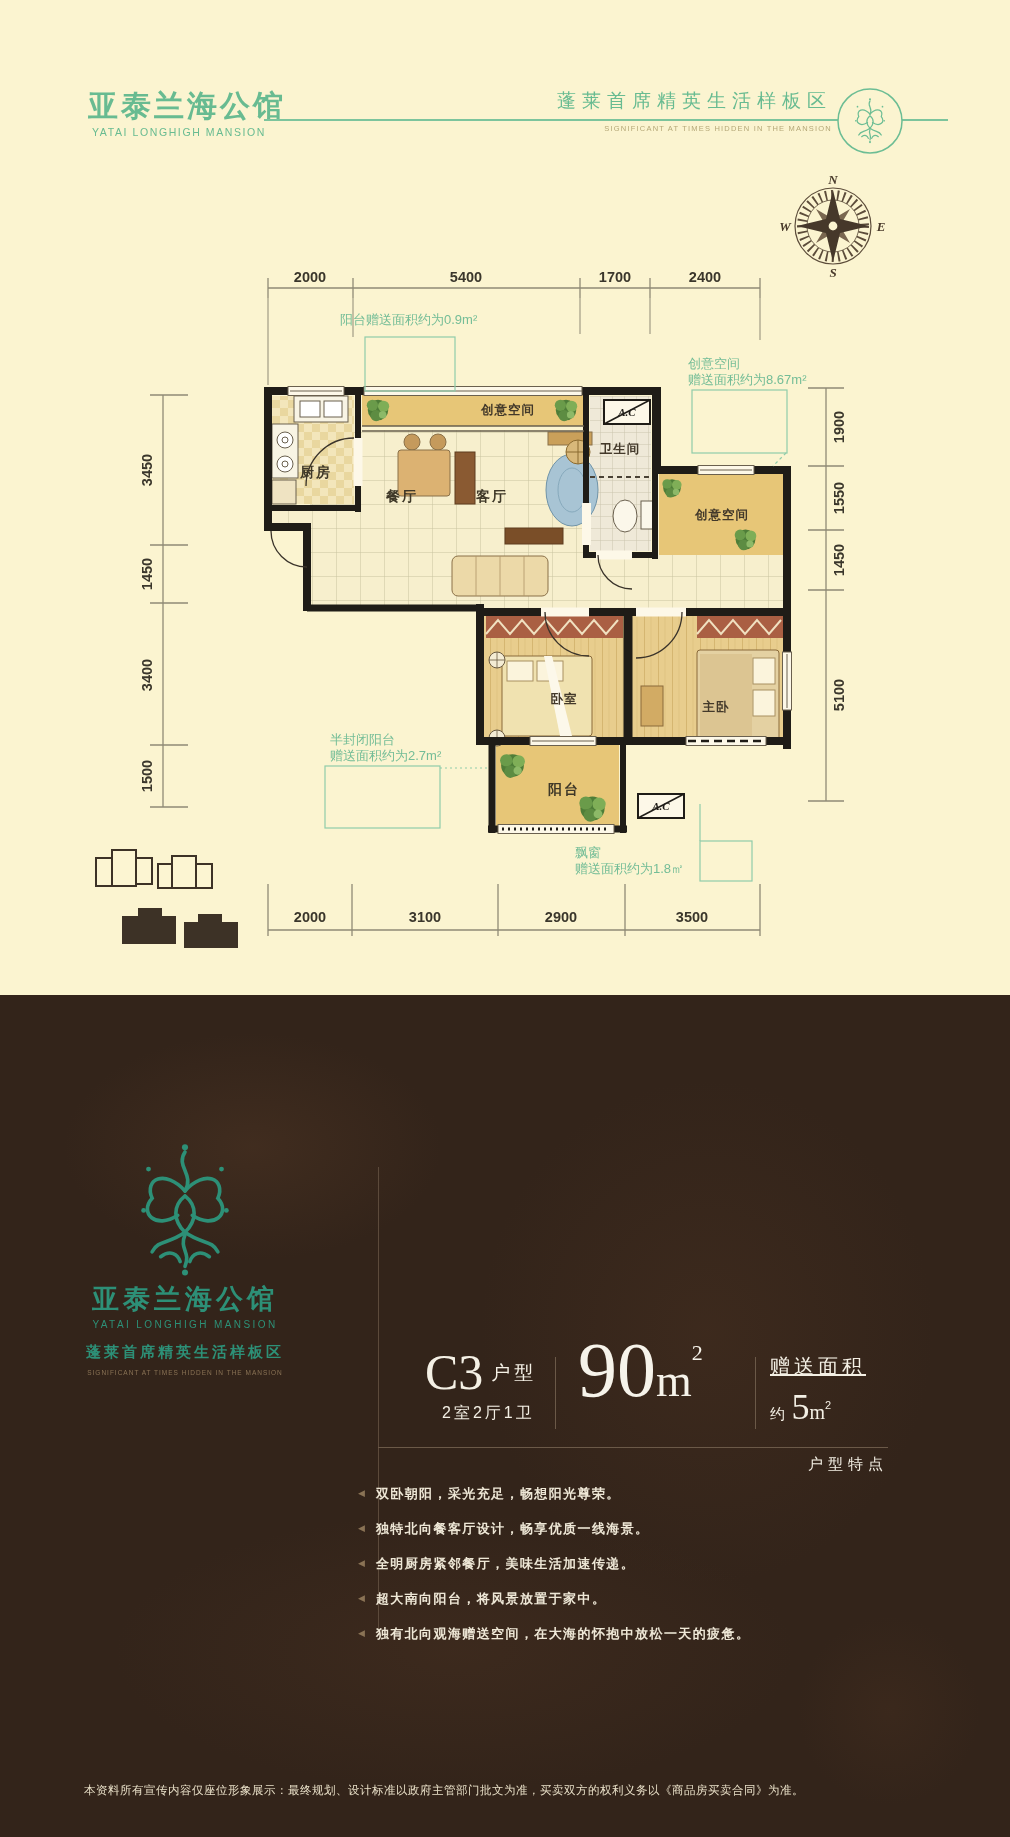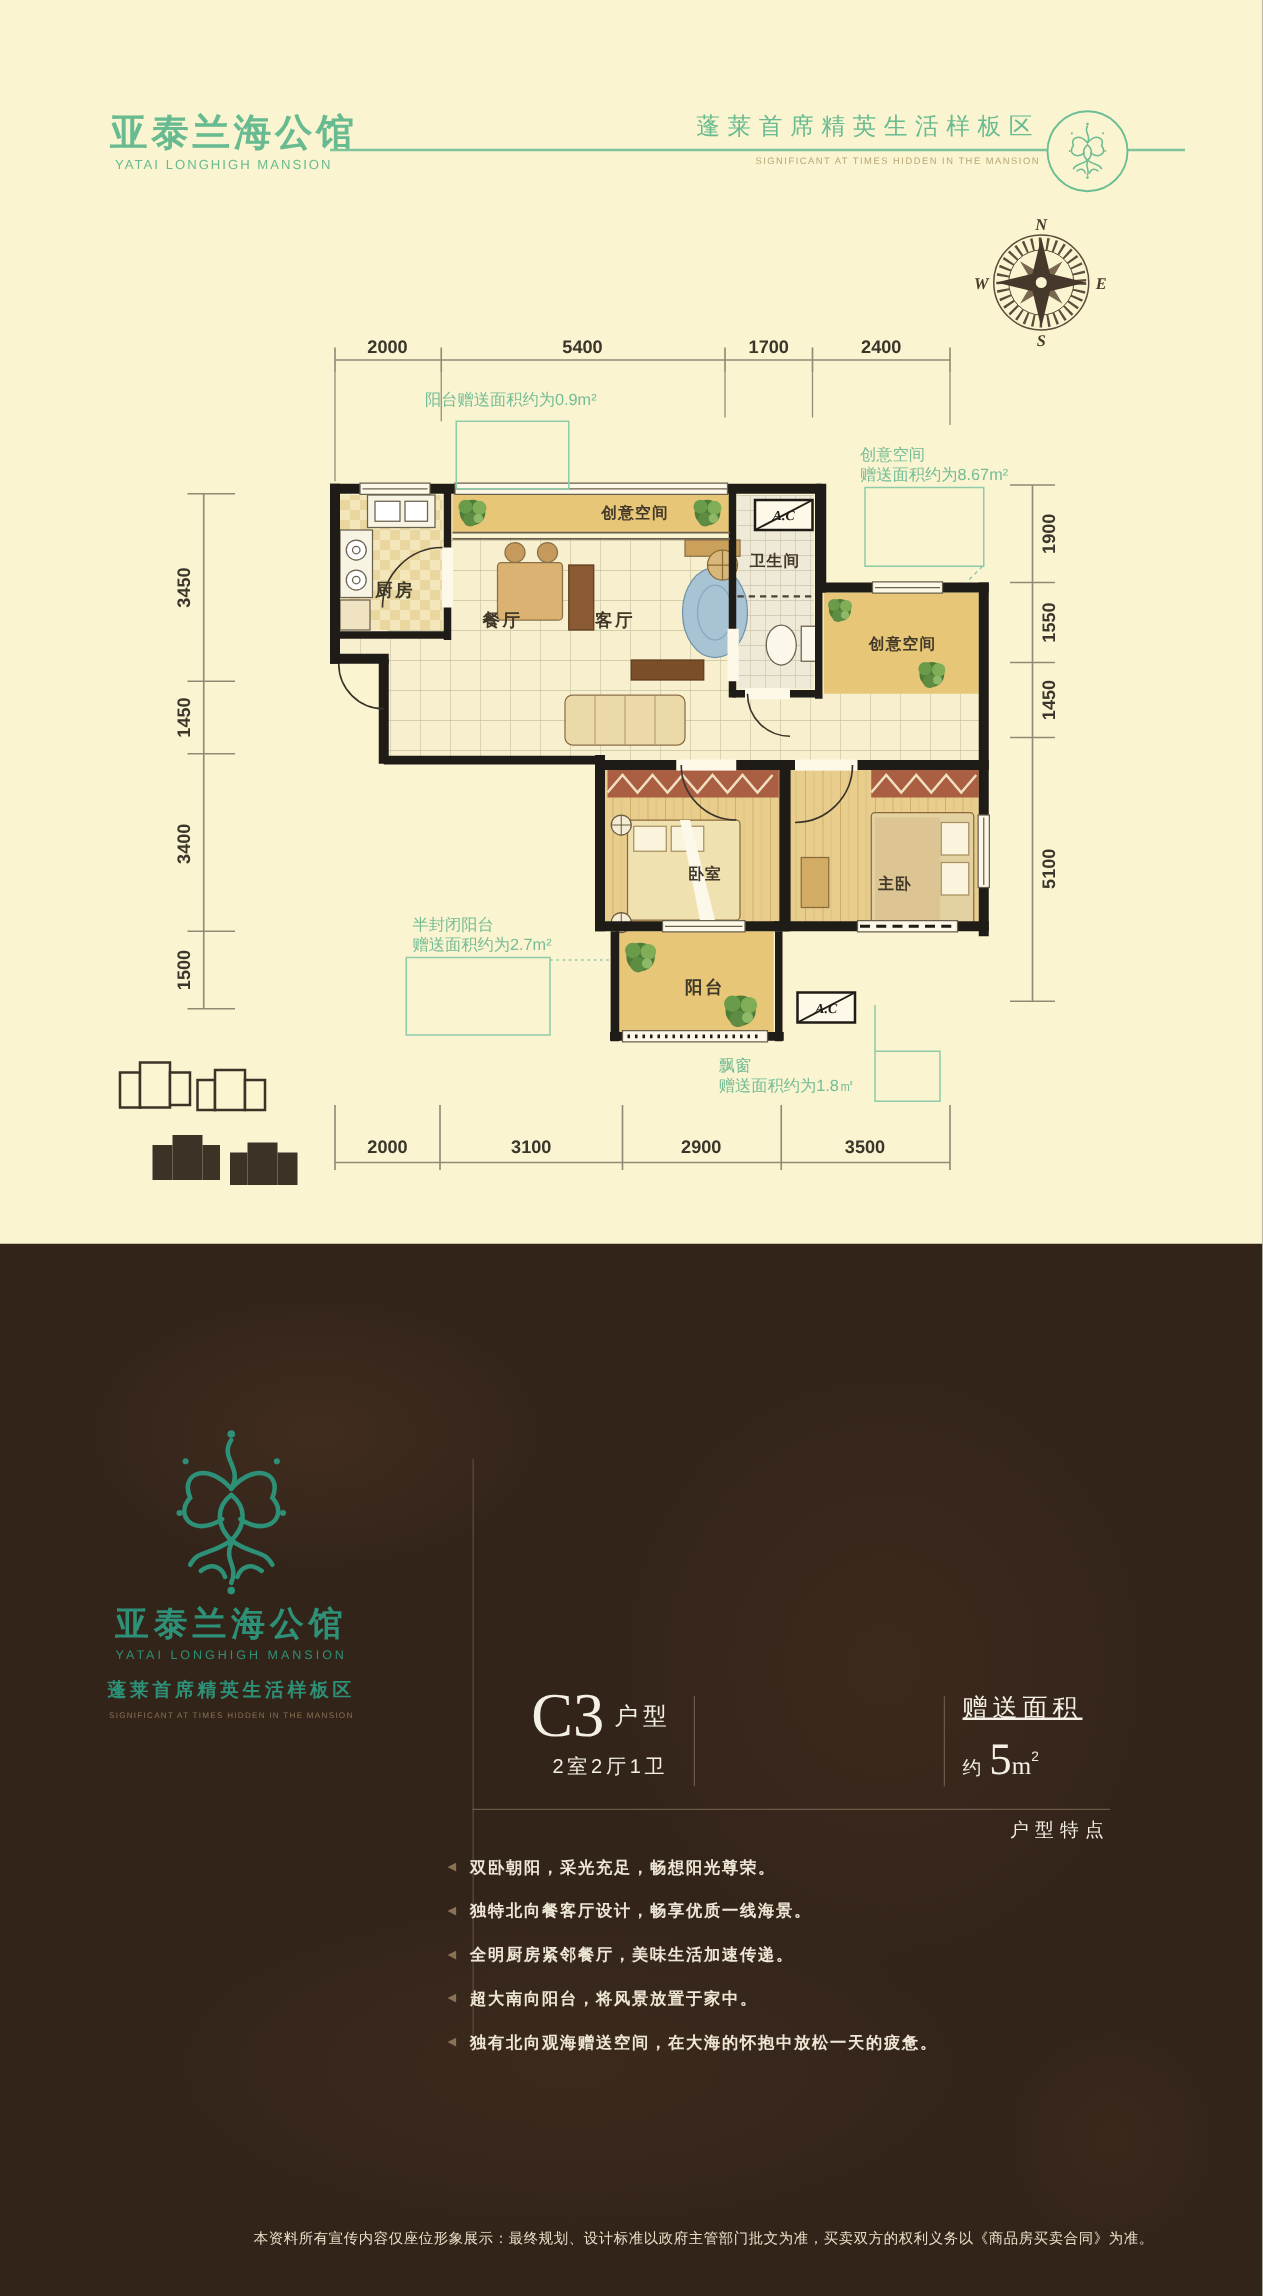--- a/index.html
+++ b/index.html
@@ -59,22 +59,22 @@
   .gift .n{font-family:"Liberation Serif",serif;font-size:36px;}
   .gift .u{font-family:"Liberation Serif",serif;font-size:20px;}
   .gift .s{font-size:11px;vertical-align:10px;}
   .spec-rule{position:absolute;left:378px;top:452px;width:510px;height:1px;background:#6b5948;}
   .features-title{position:absolute;left:700px;top:460px;width:188px;text-align:right;color:#f4f0e5;
     font-size:15px;letter-spacing:5px;}
   .features{position:absolute;left:358px;top:490px;}
   .feature-row{display:flex;align-items:flex-start;margin-bottom:17px;}
   .feature-marker{color:#8a7355;font-size:9px;margin-right:11px;margin-top:3px;}
   .feature-text{color:#eee7d6;font-size:13px;letter-spacing:1.4px;font-weight:bold;}
-  .panel-footer{position:absolute;left:0;top:788px;width:888px;text-align:right;color:#e9e0c8;
-    font-size:11.5px;letter-spacing:.5px;padding-left:35px;}
+  .panel-footer{position:absolute;left:0;top:788px;width:888px;text-align:center;color:#e9e0c8;
+    font-size:11.5px;letter-spacing:.5px;}
 </style>
 </head>
 <body>
 
 <div class="sheet">
 
   <div class="hdr-brand-cn">亚泰兰海公馆</div>
   <div class="hdr-brand-en">YATAI LONGHIGH MANSION</div>
   <div class="hdr-rule seg1"></div>
   <div class="hdr-rule seg2"></div>
@@ -401,20 +401,23 @@
 
     <div class="pl-divider-long"></div>
     <div class="pl-divider" style="left:555px;"></div>
     <div class="pl-divider" style="left:755px;"></div>
 
     <div class="c3-row">
       <span class="c3-num">C3</span><span class="c3-suffix">户型</span>
     </div>
     <div class="c3-layout">2室2厅1卫</div>
 
+    <div class="big-area">
+      <span class="n">90</span><span class="u">m</span><span class="s">2</span>
+    </div>
 
     <div class="gift">
       <div class="lbl">赠送面积</div>
       <div class="val">
         <span class="pre">约</span>
         <span class="n">5</span><span class="u">m</span><span class="s">2</span>
       </div>
     </div>
 
     <div class="spec-rule"></div>

